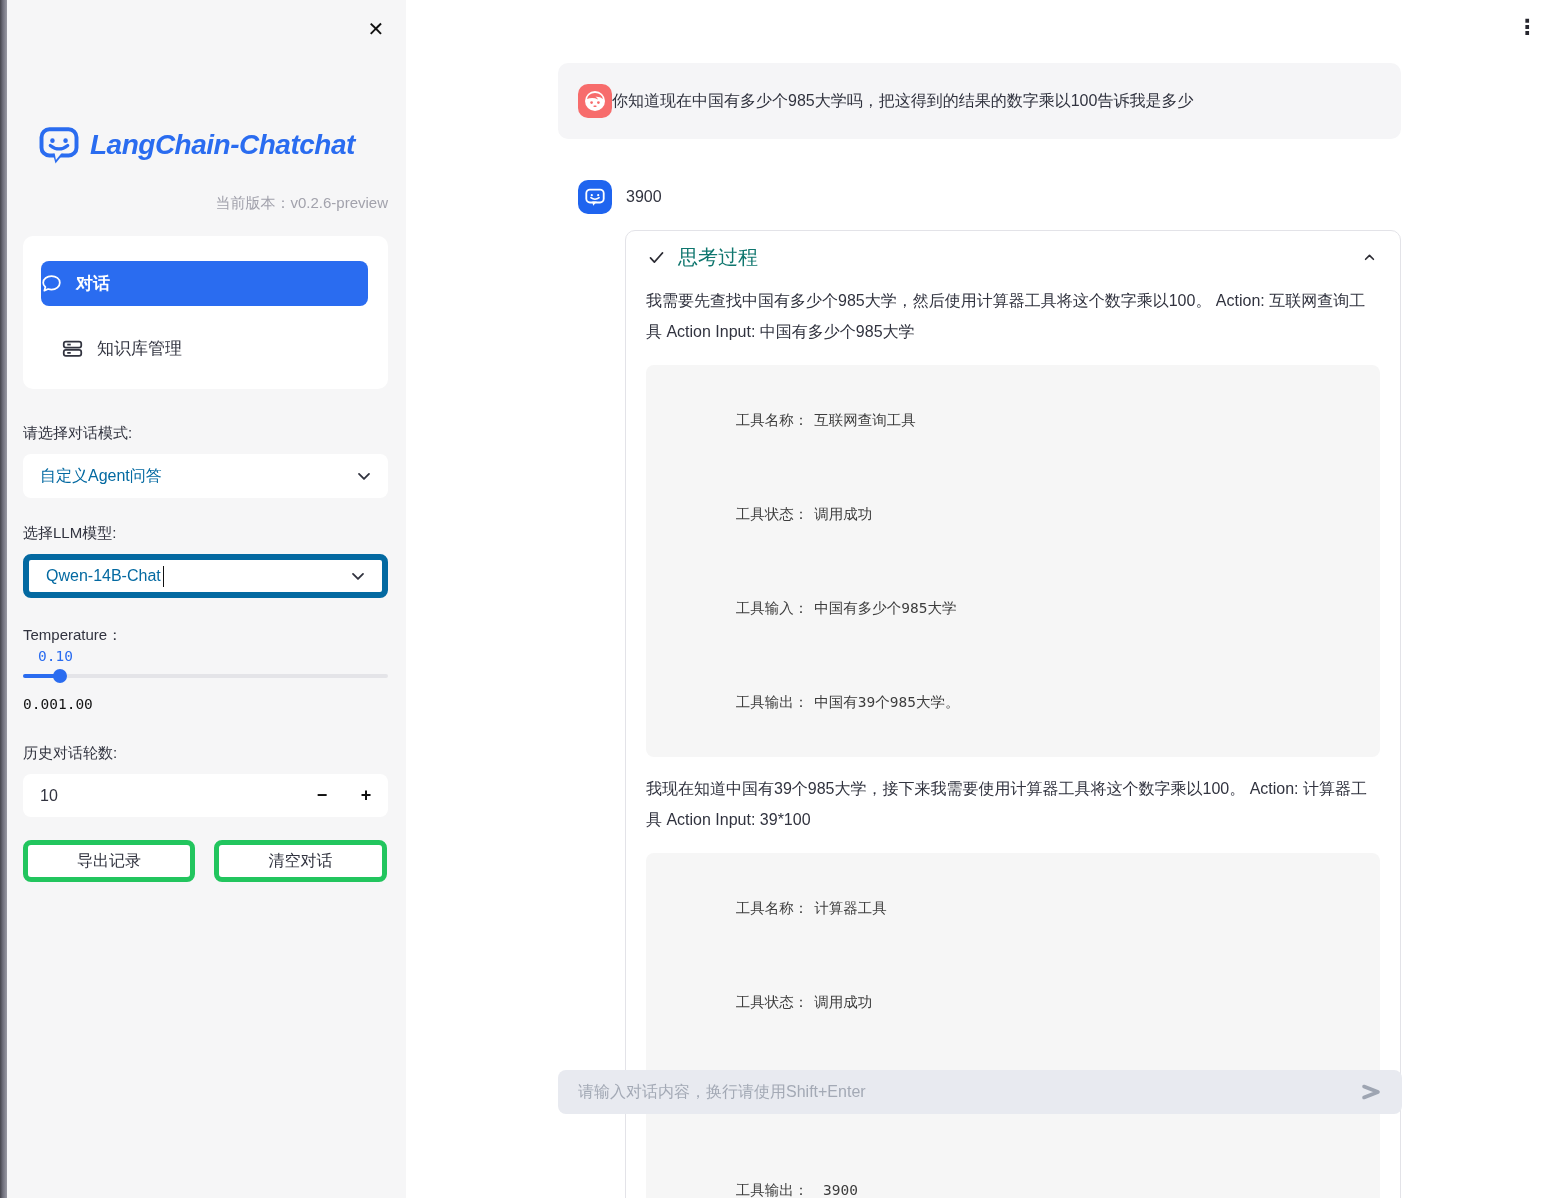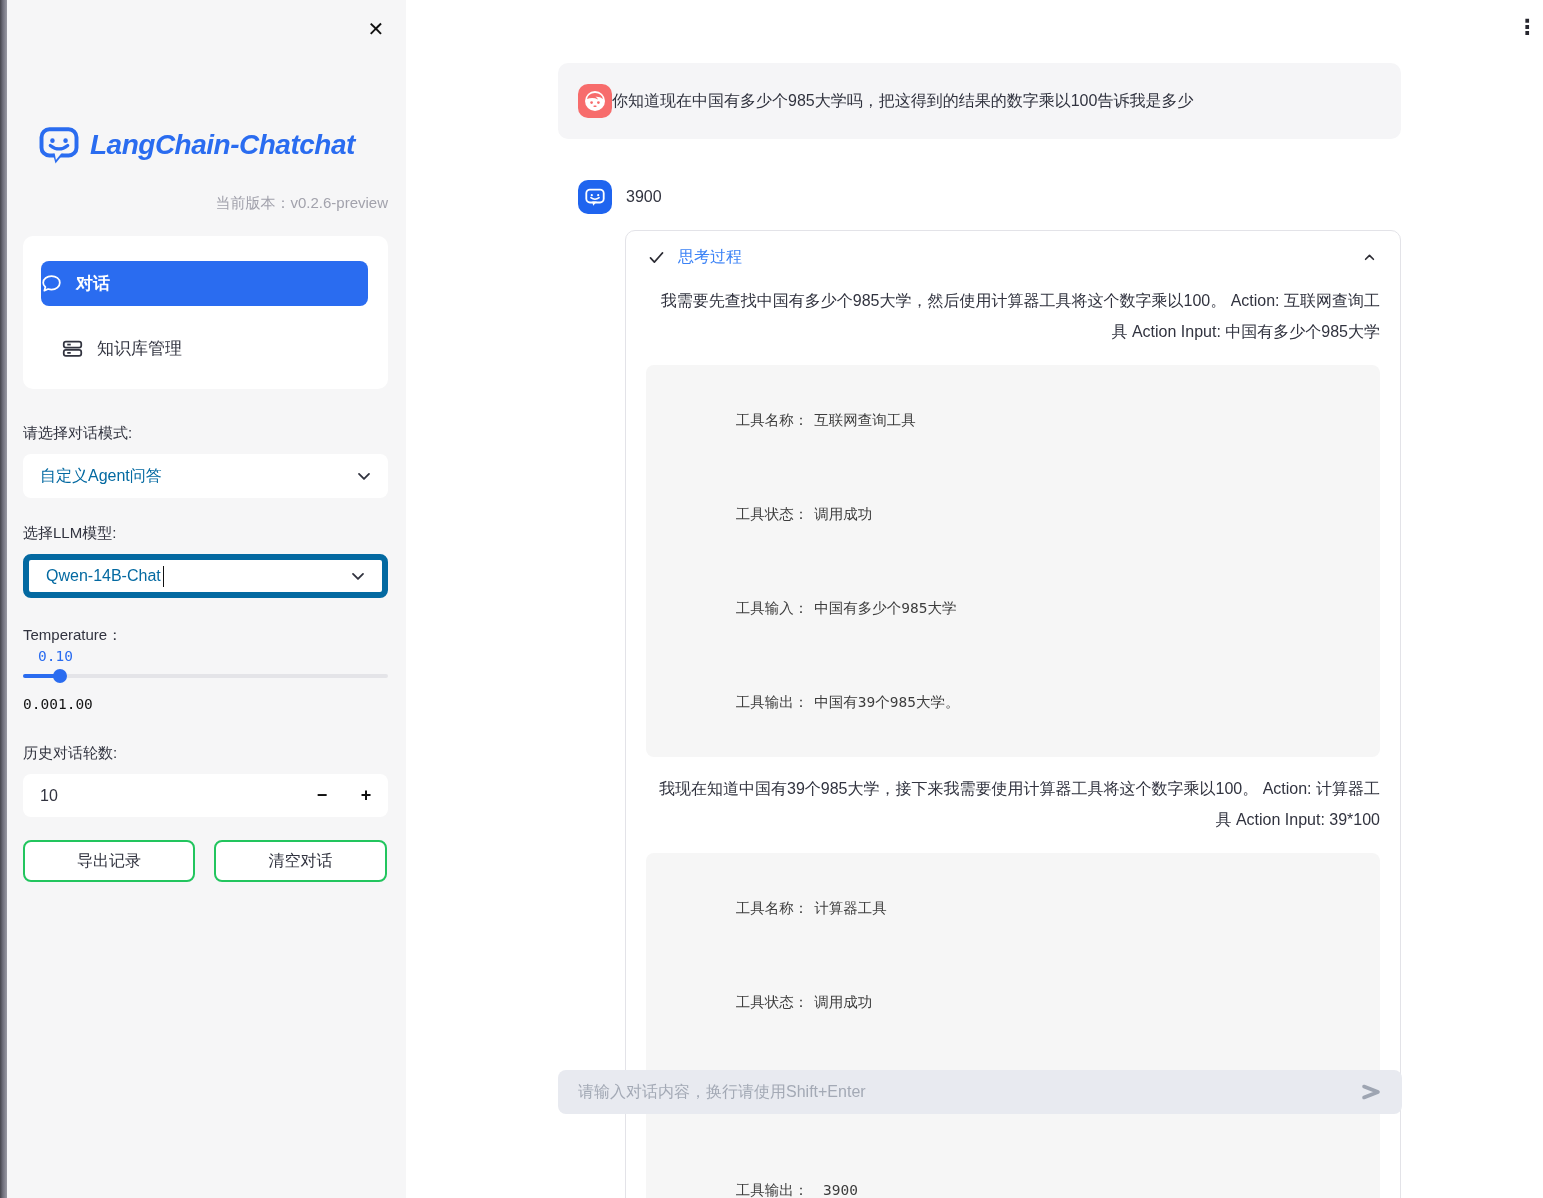--- a/index.html
+++ b/index.html
@@ -89,21 +89,21 @@
     background:#ffffff; border-radius:8px;
     display:flex; align-items:center; padding-left:17px; font-size:16px;
   }
   .stepper .val{ flex:1; }
   .step-btn{
     width:44px; height:43px; display:flex; align-items:center; justify-content:center;
     font-size:18px; font-weight:bold; color:#111; cursor:pointer;
   }
   .side-btn{
     position:absolute; top:840px; height:42px;
-    background:#ffffff; border:2px solid #22c55e; border-radius:8px;
+    background:#ffffff; border:5px solid #22c55e; border-radius:8px;
     display:flex; align-items:center; justify-content:center;
     font-size:16px; color:#31333f; cursor:pointer;
   }
   #export-btn{ left:16px; width:172px; }
   #clear-btn{ left:207px; width:173px; }
 
   
   .kebab{
     position:absolute; left:1513px; top:12px; width:28px; height:30px;
     display:flex; align-items:center; justify-content:center;
@@ -128,24 +128,24 @@
 
   .expander{
     position:absolute; left:625px; top:230px; width:776px;
     background:#ffffff; border:1px solid #e3e3e8; border-radius:10px;
     padding-bottom:18px;
   }
   .exp-header{
     height:52px; display:flex; align-items:center; gap:13px;
     padding:0 22px; cursor:pointer;
   }
-  .exp-title{ font-size:16px; color:#3b82f6; flex:1; }
+  .exp-title{ font-size:20px; color:#0f766e; flex:1; }
   .exp-body{ padding:0 20px; }
   .thought{
-    font-size:16px; line-height:31px; color:#31333f; margin-top:2px;text-align:right;
+    font-size:16px; line-height:31px; color:#31333f; margin-top:2px;
   }
   .tool-block{
     background:#f6f6f6; border-radius:8px; margin-top:18px; margin-bottom:16px;
     padding:25px 20px;
     font-family:"DejaVu Sans Mono","Liberation Mono",monospace;
     font-size:14.5px; color:#3d3d3d;
   }
   .tool-row{ line-height:20px; margin-bottom:34px; white-space:pre-wrap; }
   .tool-row:last-child{ margin-bottom:0; }
   .tool-row .lbl{ margin-right:6px; }

